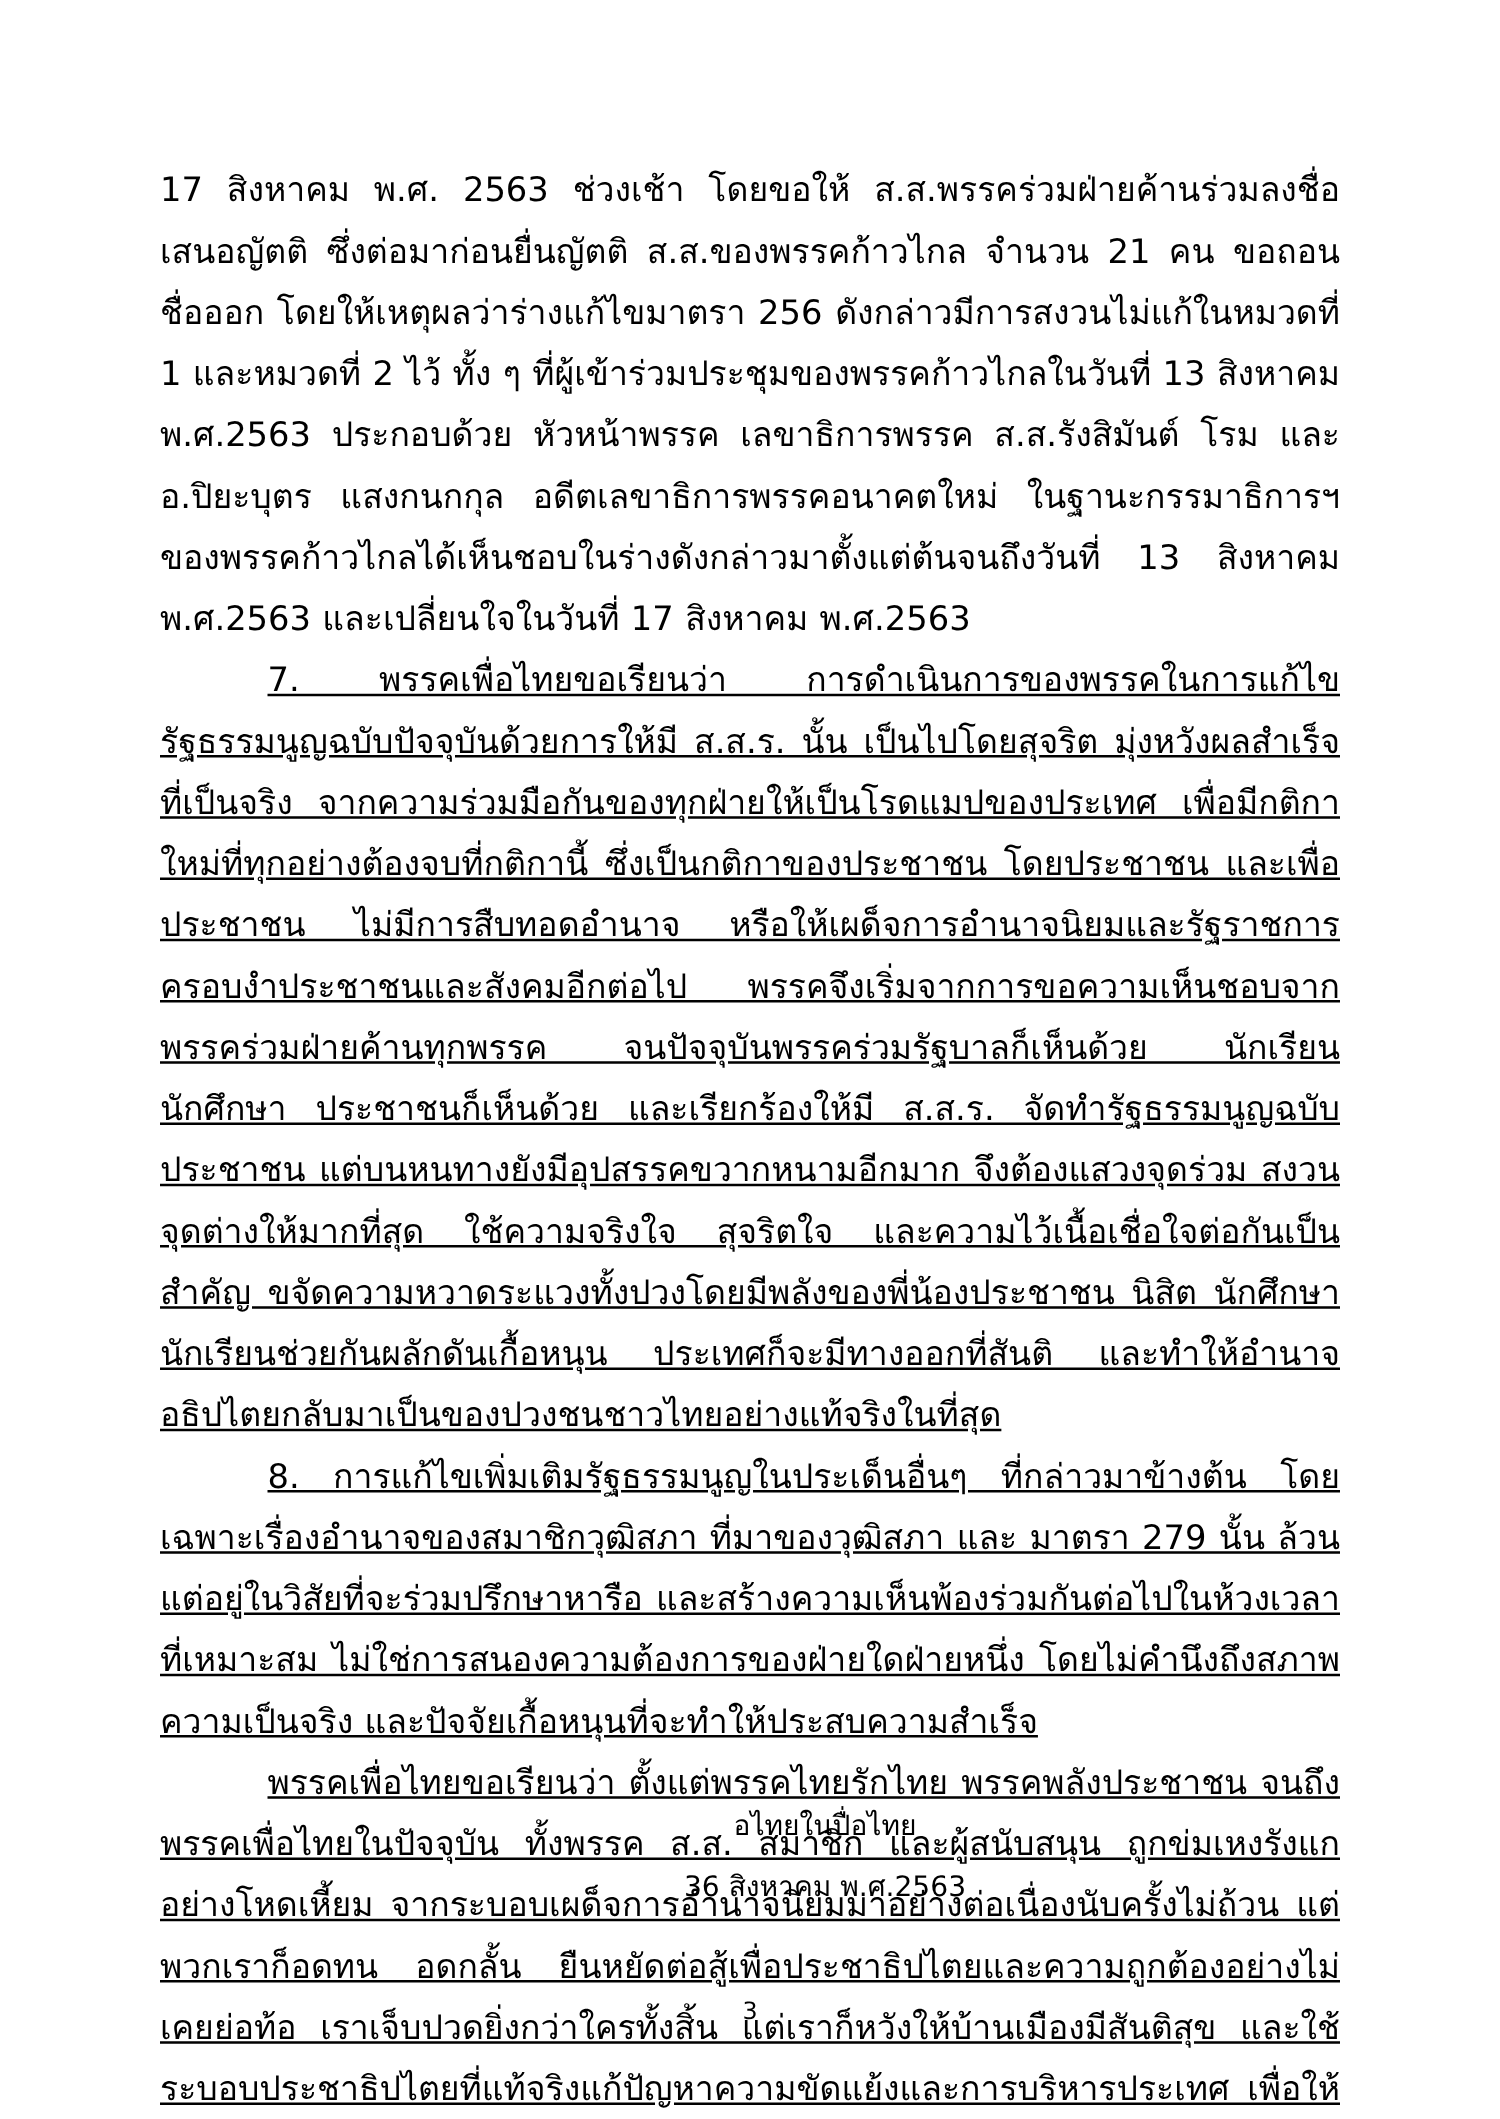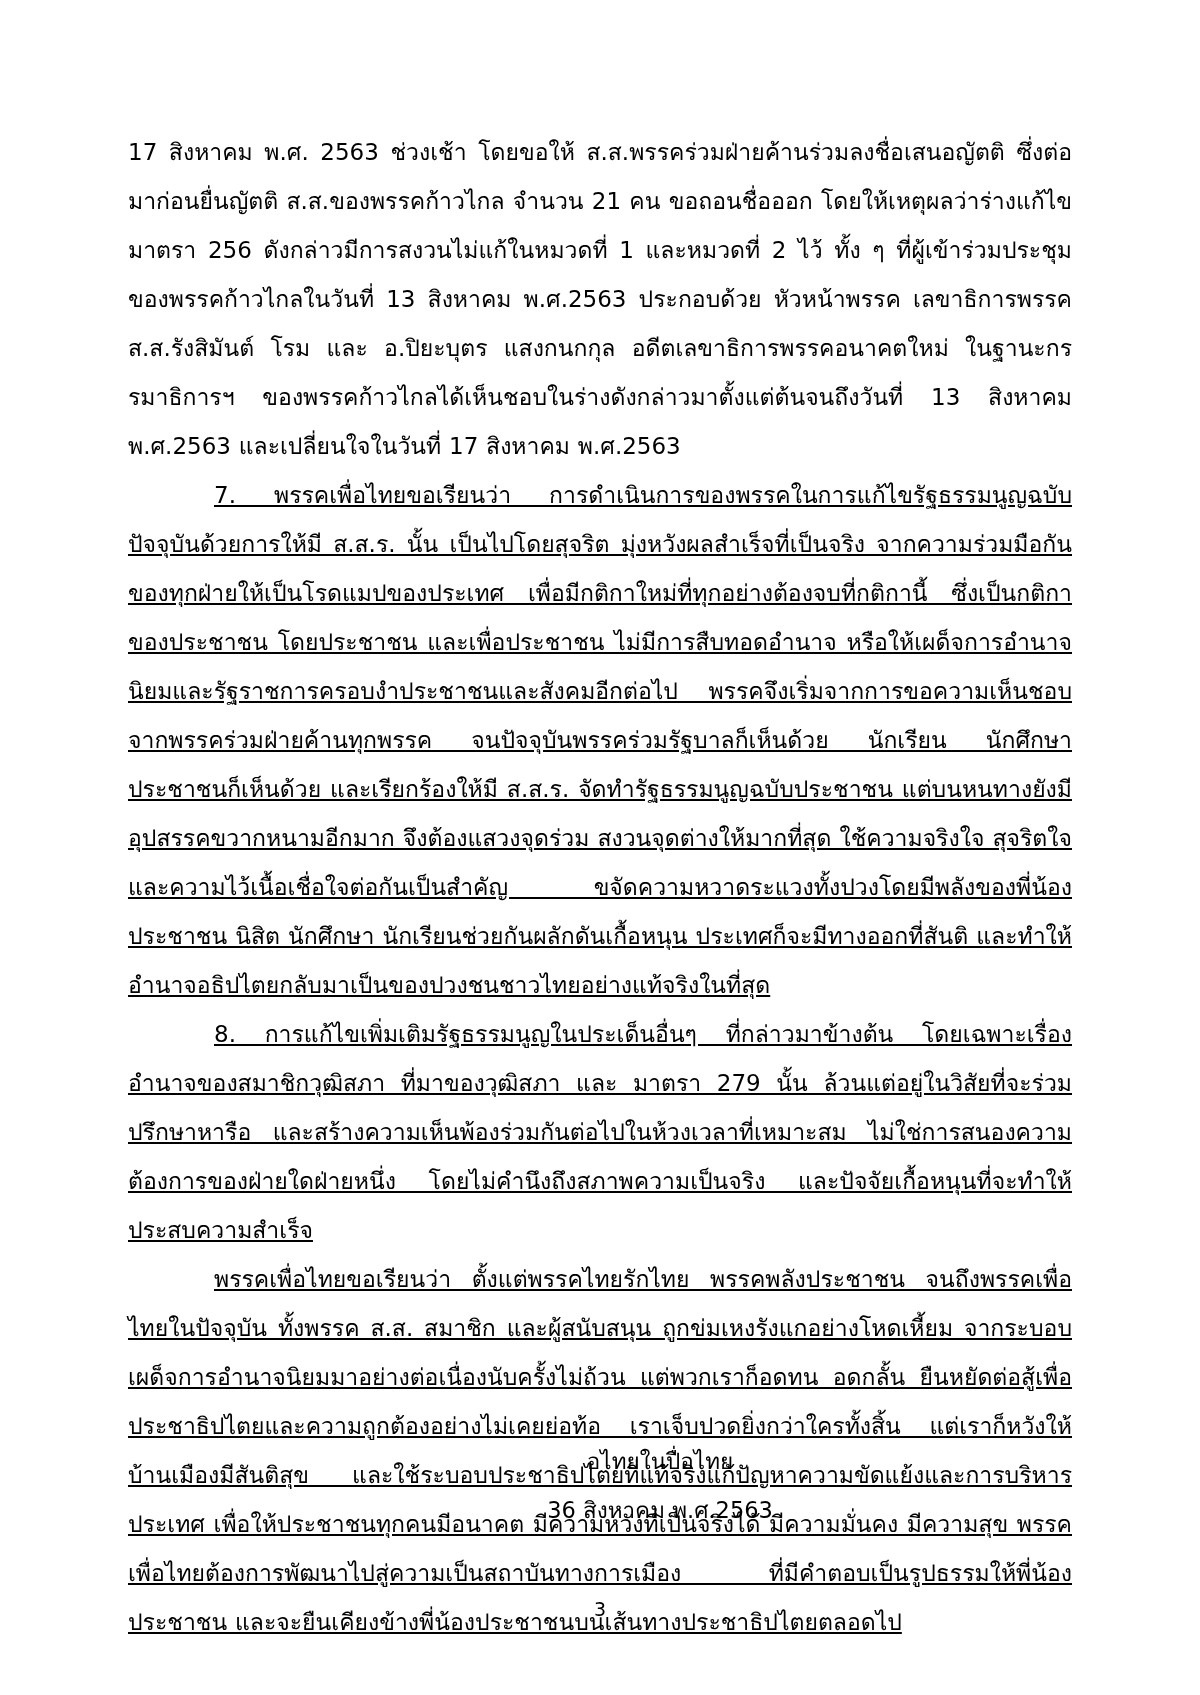--- a/index.html
+++ b/index.html
@@ -20,21 +20,21 @@
 
   .content {
     position: absolute;
     left: 128px;
     top: 128px;
     width: 944px;
   }
 
   .para {
     font-family: "DejaVu Sans", "Liberation Sans", sans-serif;
-    font-size: 23px;
+    font-size: 27px;
     line-height: 49px;
     color: #000000;
     text-align: justify;
     text-justify: inter-word;
     text-align-last: left;
     margin: 0;
     word-spacing: 0.5px;
   }
 
   .para.indent {

